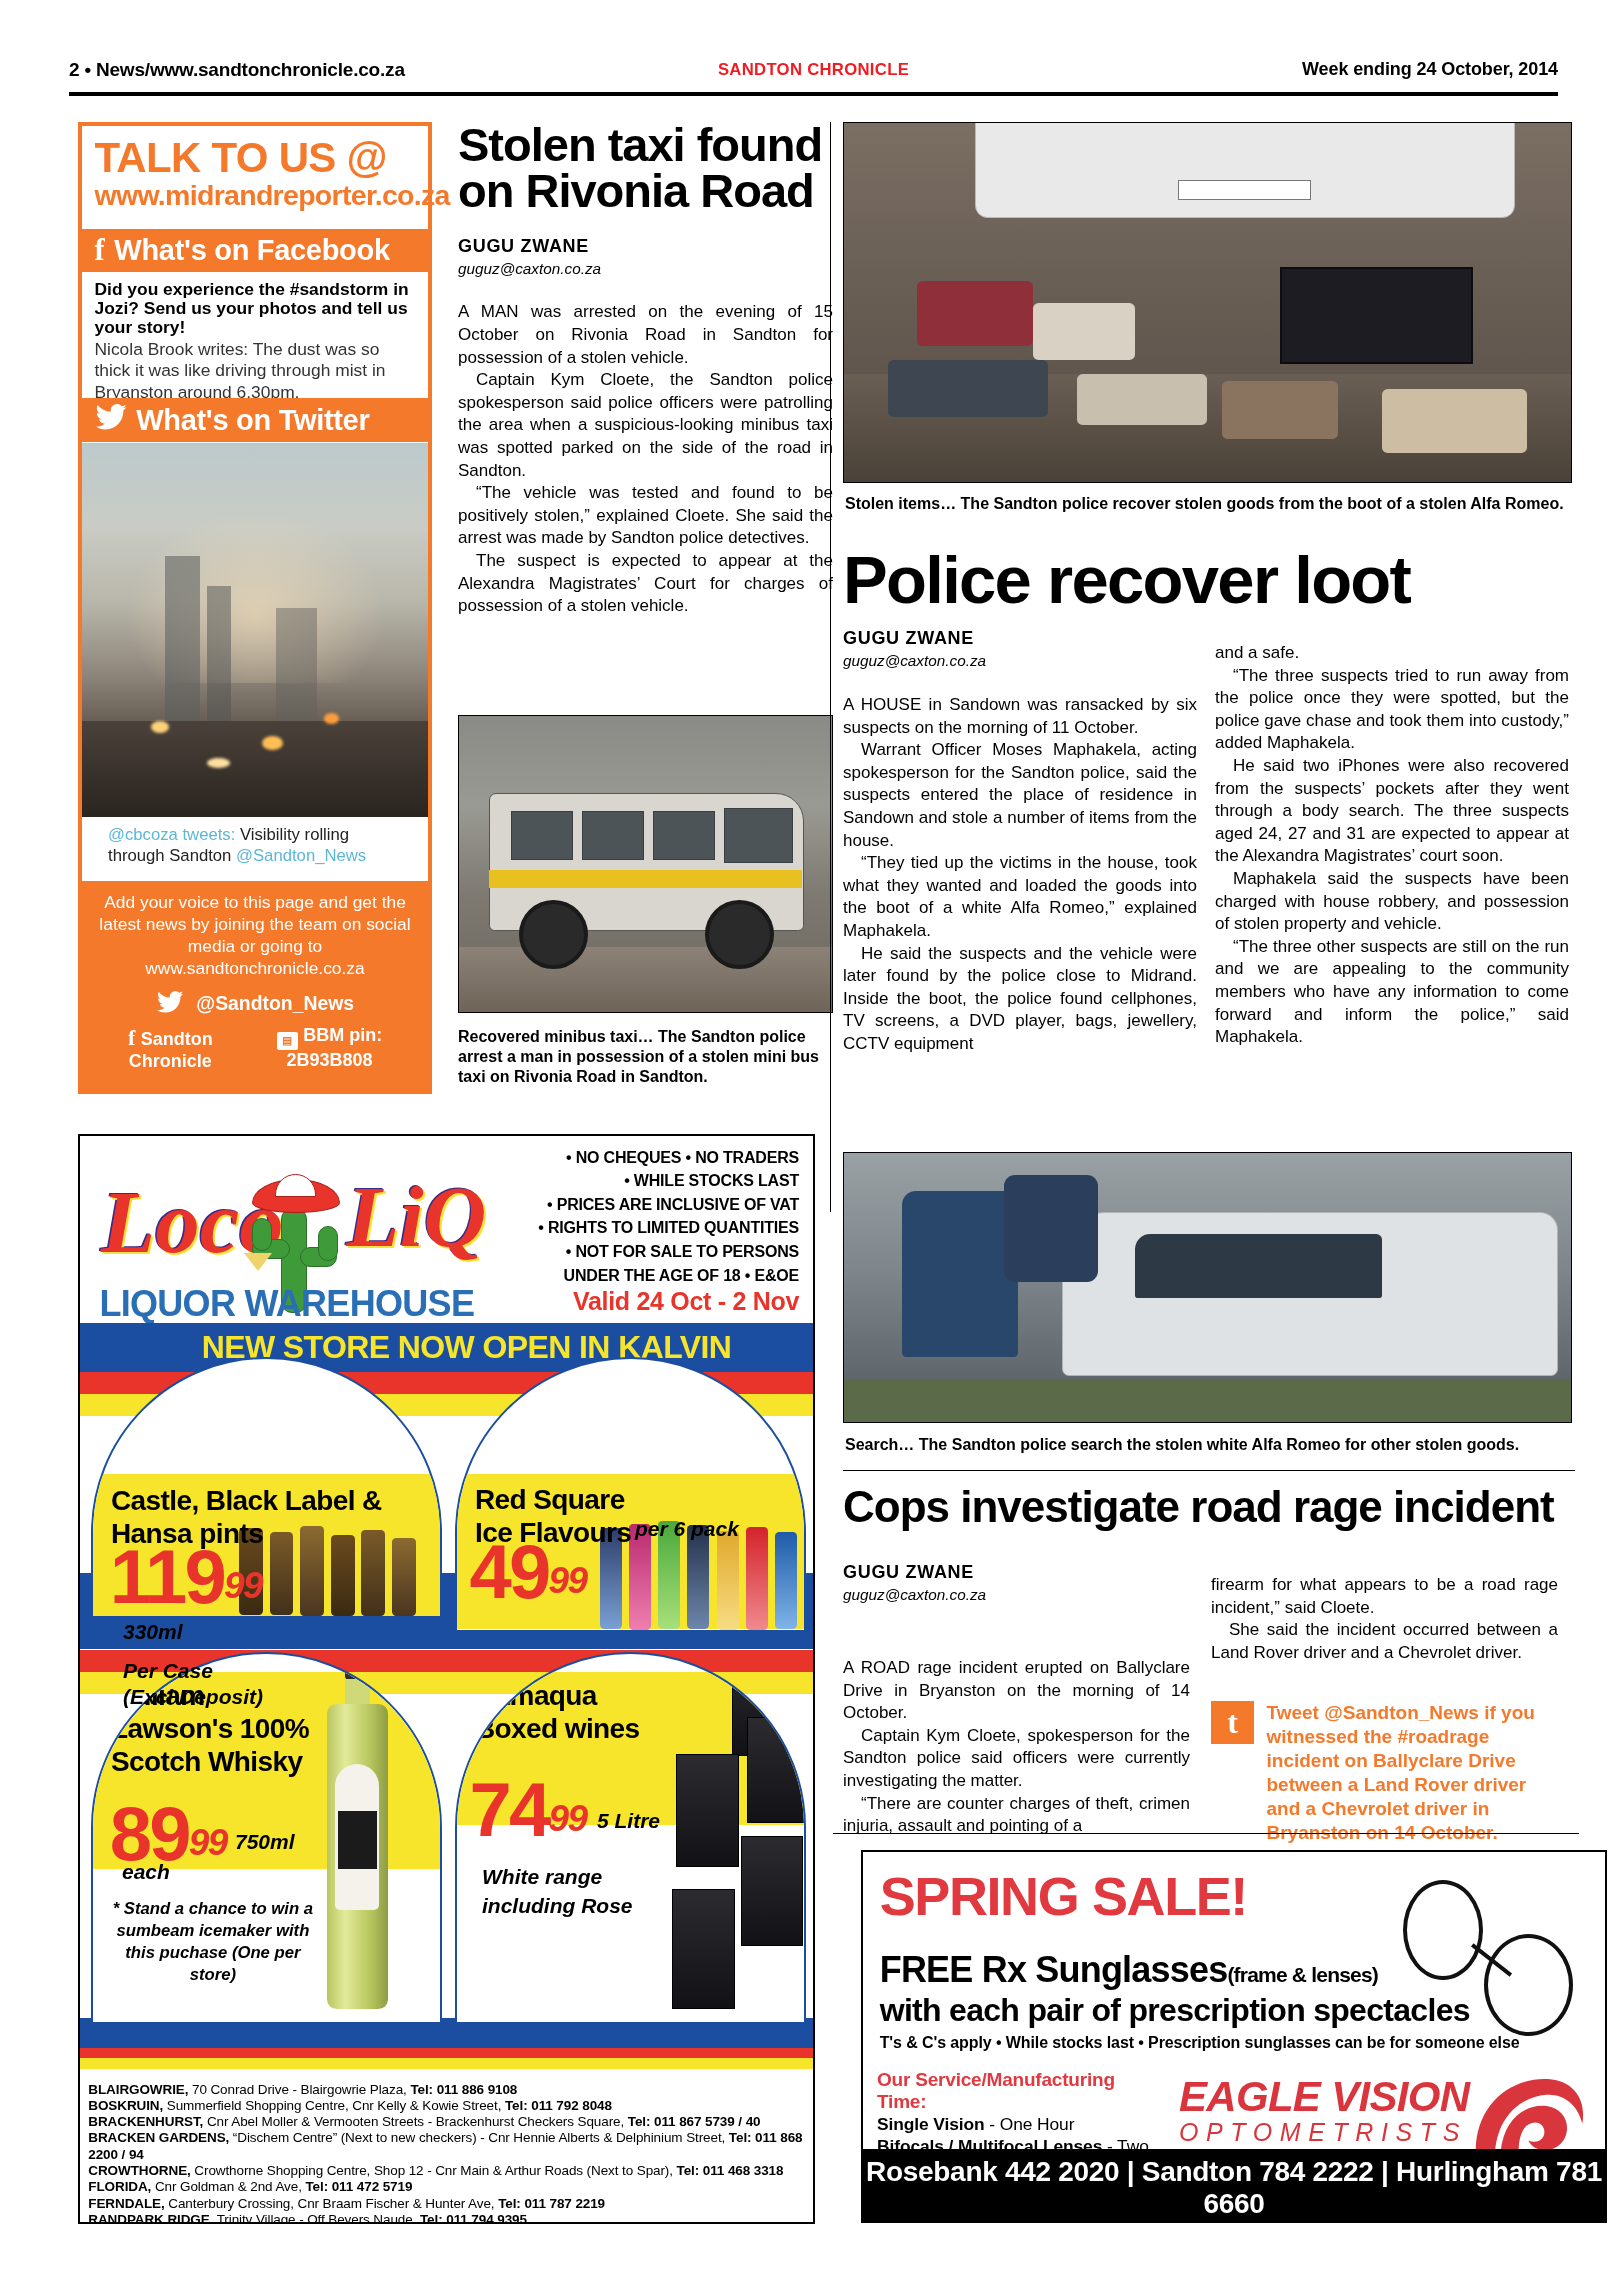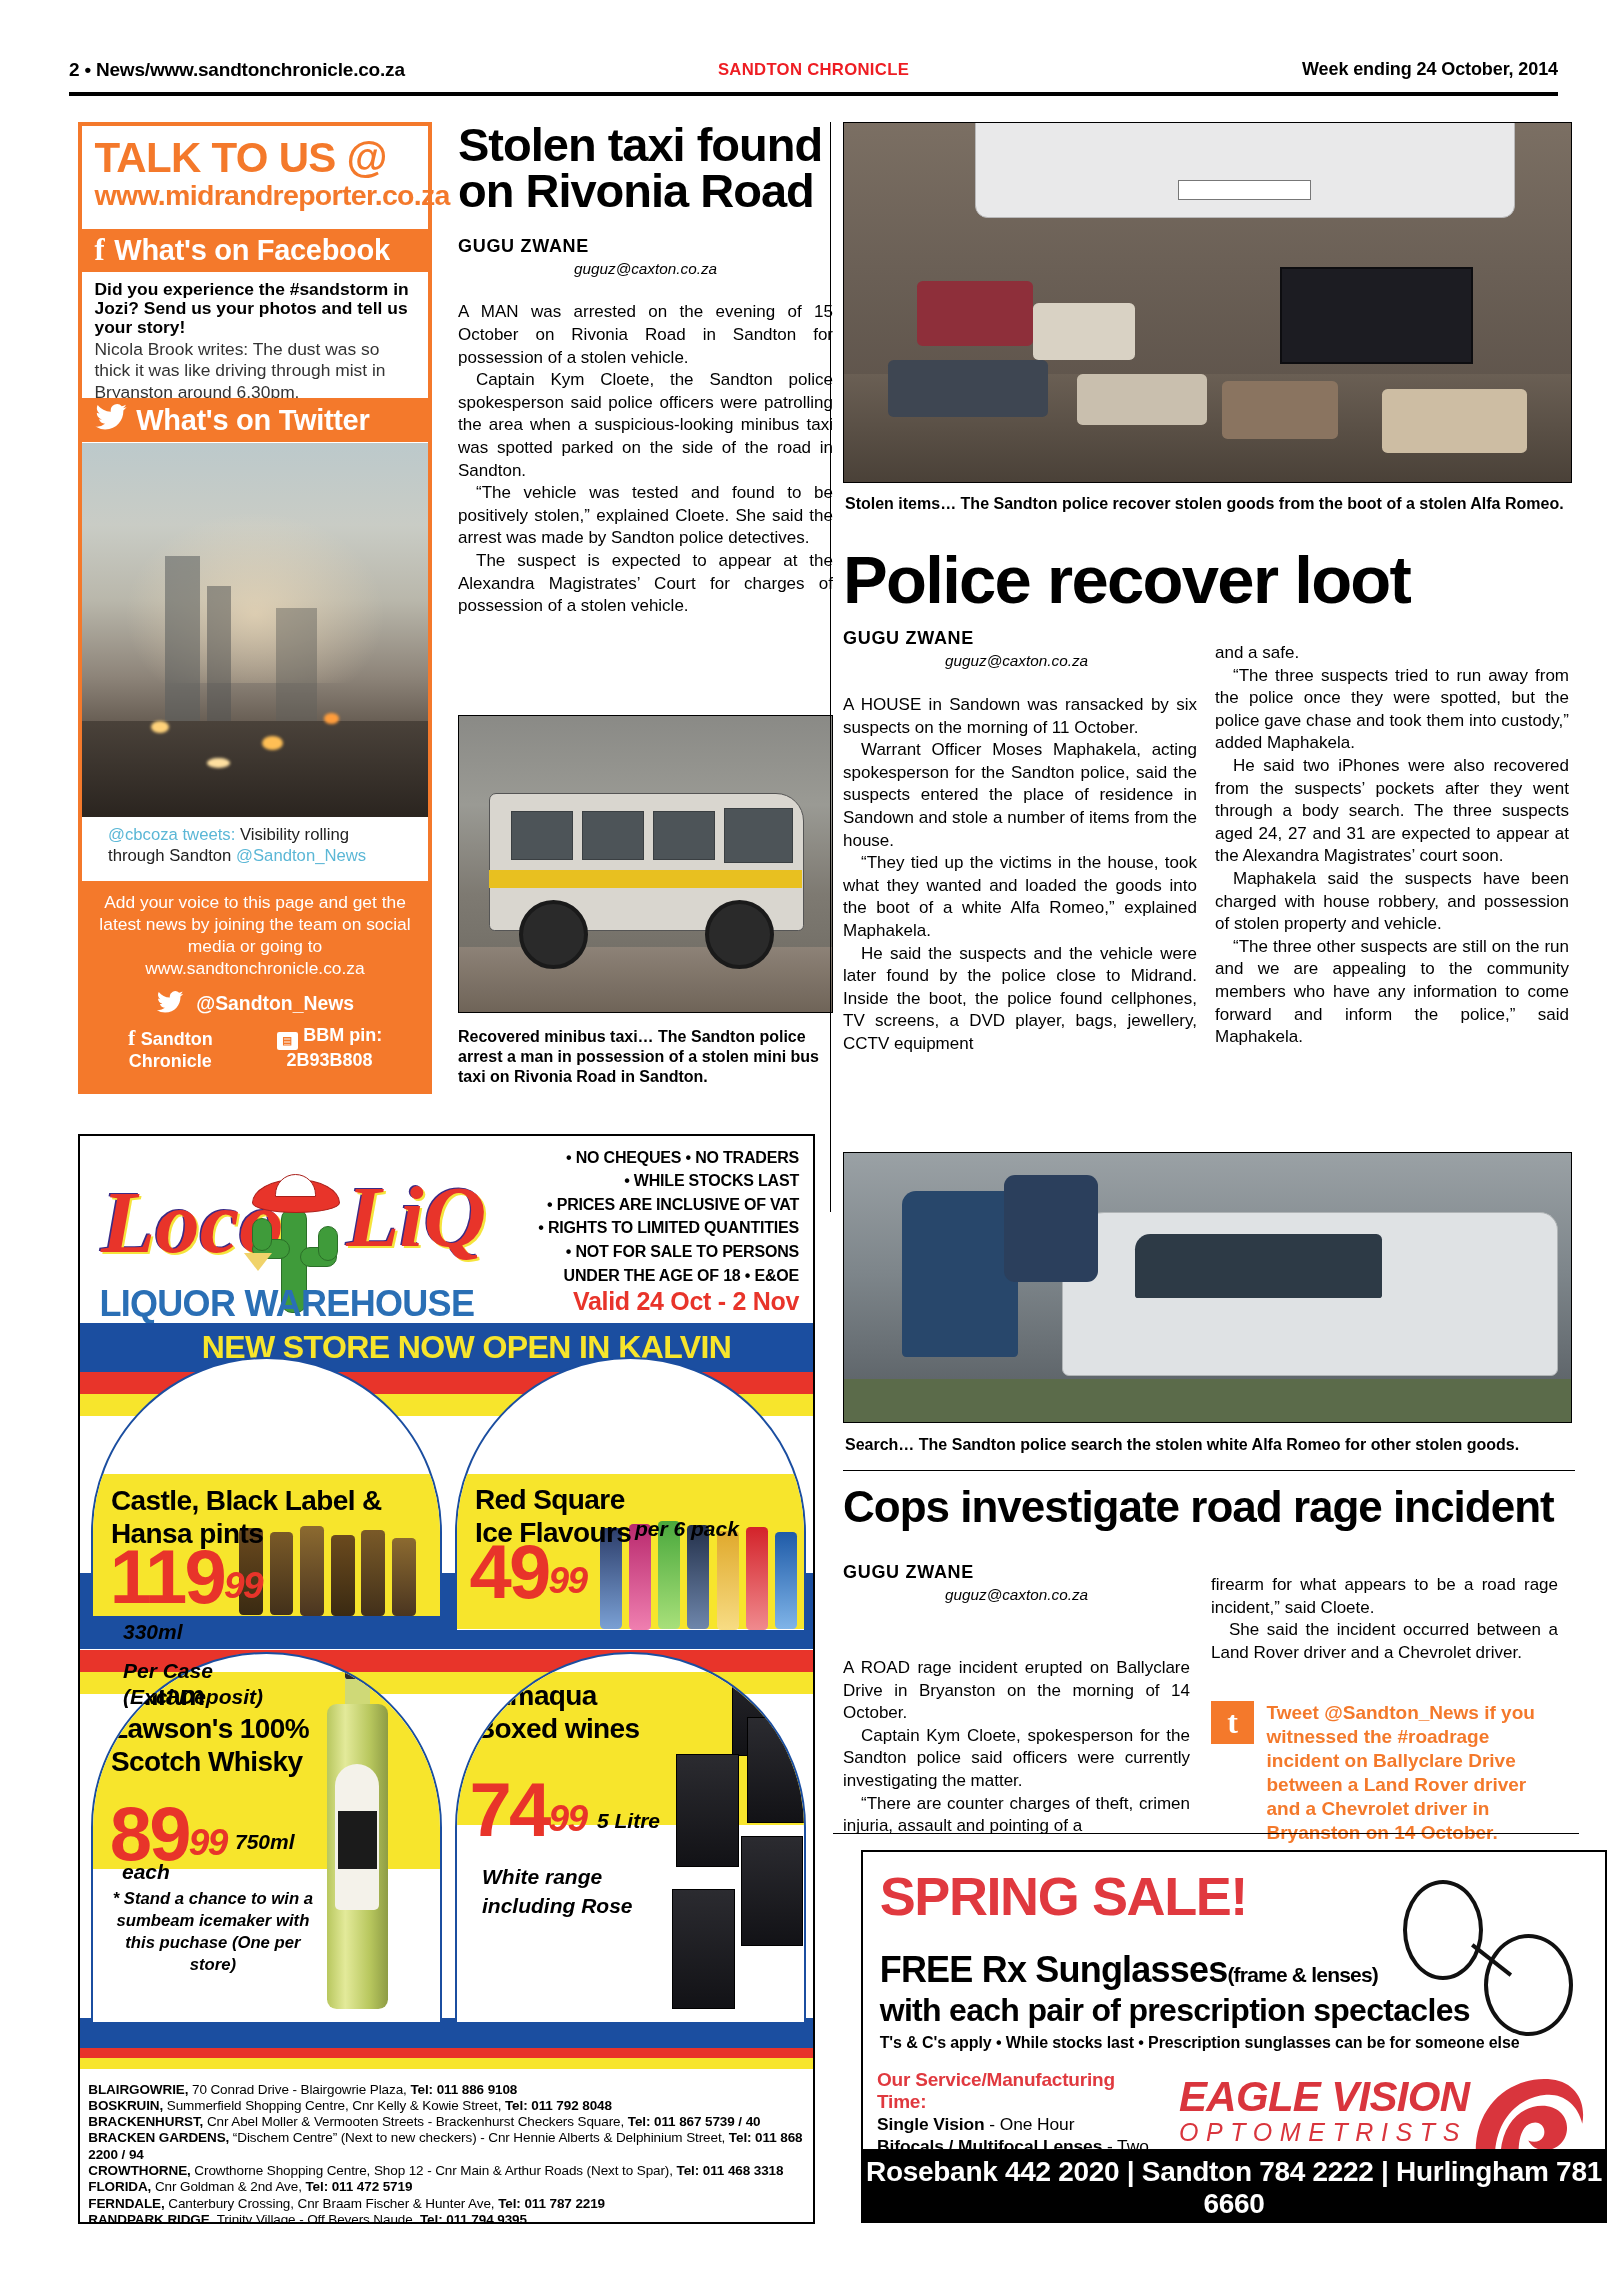--- a/index.html
+++ b/index.html
@@ -11,21 +11,21 @@
   #masthead .mh-center{position:absolute;left:0;right:0;top:1.4px;text-align:center;font-size:16.7px;font-weight:bold;color:#ee1d23;letter-spacing:0.3px;}
   #masthead .mh-right{position:absolute;right:0;top:0;font-size:18px;font-weight:bold;letter-spacing:-0.1px;}
   #masthead-rule{position:absolute;left:69px;top:92px;width:1489px;height:3.5px;background:#000;}
 
   
   .box{position:absolute;box-sizing:border-box;}
   .body-text{font-size:17px;line-height:22.6px;text-align:justify;font-family:"Liberation Sans",sans-serif;}
   .body-text p{margin:0;text-indent:18px;}
   .body-text p.first{text-indent:0;}
   .byline{font-size:18px;font-weight:bold;letter-spacing:0.7px;}
-  .byline-mail{font-size:15.3px;font-style:italic;margin-top:2.8px;text-align:center;}
+  .byline-mail{font-size:15.3px;font-style:italic;margin-top:2.8px;}
   .caption{font-size:16px;line-height:20px;font-weight:bold;}
 
   
   #social-panel{left:78px;top:122px;width:354px;height:972px;border:4.9px solid #f4792b;background:#fff;}
   #talk-to-us{position:absolute;left:0;top:0;width:100%;padding:9.7px 12.5px 7px 12.5px;box-sizing:border-box;}
   #talk-to-us .tt-line1{font-size:42px;font-weight:bold;color:#f4792b;letter-spacing:-0.7px;line-height:43px;}
   #talk-to-us .tt-line2{font-size:28.5px;font-weight:bold;color:#f4792b;letter-spacing:-0.7px;line-height:32px;}
   .orange-bar{position:absolute;left:0;width:100%;background:#f4792b;color:#fff;box-sizing:border-box;display:flex;align-items:center;padding-left:12.5px;}
   .orange-bar .ob-label{font-size:29px;font-weight:bold;letter-spacing:-0.3px;}
   .sm-icon{display:inline-block;margin-right:9.7px;font-weight:bold;}
@@ -434,21 +434,21 @@
         <div style="position:absolute;left:18px;top:104px;width:44px;height:146px;background:#f4f2ea;border-radius:25px 25px 5.6px 5.6px;"></div>
         <div style="position:absolute;left:21px;top:151px;width:39px;height:58px;background:#1b1b1b;"></div>
       </div>
       <div class="price" style="left:16.7px;top:136px;">
         <span class="big">89</span><span class="cents">99</span>
       </div>
       <div class="dmeta" style="left:142px;top:175px;">
         <div>750ml</div>
       </div>
       <div class="dmeta" style="left:29px;top:205px;">each</div>
-      <div class="dnote" style="left:19.4px;top:234px;width:201px;">* Stand a chance to win a sumbeam icemaker with this puchase (One per store)</div>
+      <div class="dnote" style="left:19.4px;top:244px;width:201px;">* Stand a chance to win a sumbeam icemaker with this puchase (One per store)</div>
     </div>
 
     <div class="deal" style="left:375px;top:280px;width:347px;height:368px;">
       <div class="yel" style="top:18px;height:153px;"></div>
       <div class="dtitle" style="left:18px;top:25px;width:201px;">Namaqua Boxed wines</div>
       <div style="position:absolute;left:208px;top:-4.2px;width:139px;height:361px;">
         <div style="position:absolute;left:67px;top:0;width:65px;height:104px;background:linear-gradient(#2b2b30,#121216);border:0.7px solid #000;"></div>
         <div style="position:absolute;left:82px;top:67px;width:58px;height:104px;background:linear-gradient(#2b2b30,#121216);border:0.7px solid #000;"></div>
         <div style="position:absolute;left:11px;top:104px;width:61px;height:111px;background:linear-gradient(#2b2b30,#121216);border:0.7px solid #000;"></div>
         <div style="position:absolute;left:76px;top:186px;width:60px;height:108px;background:linear-gradient(#2b2b30,#121216);border:0.7px solid #000;"></div>

